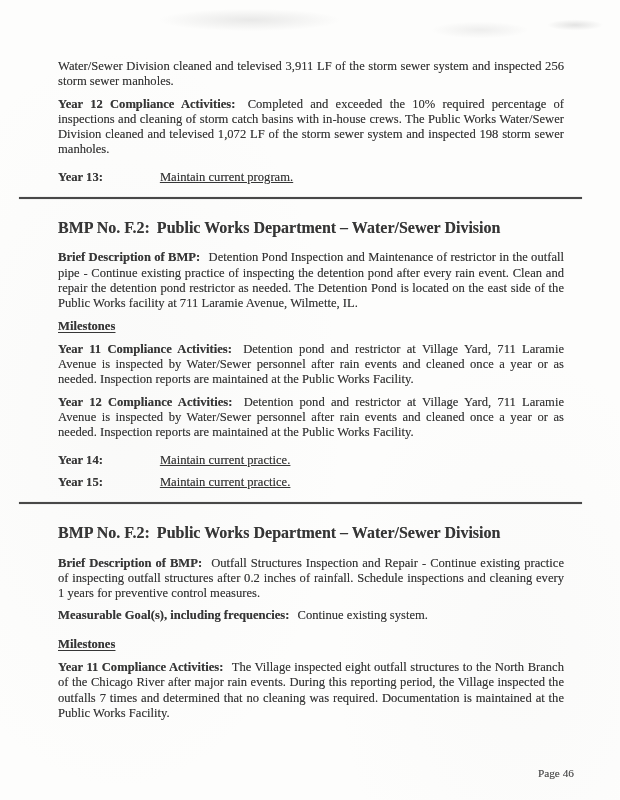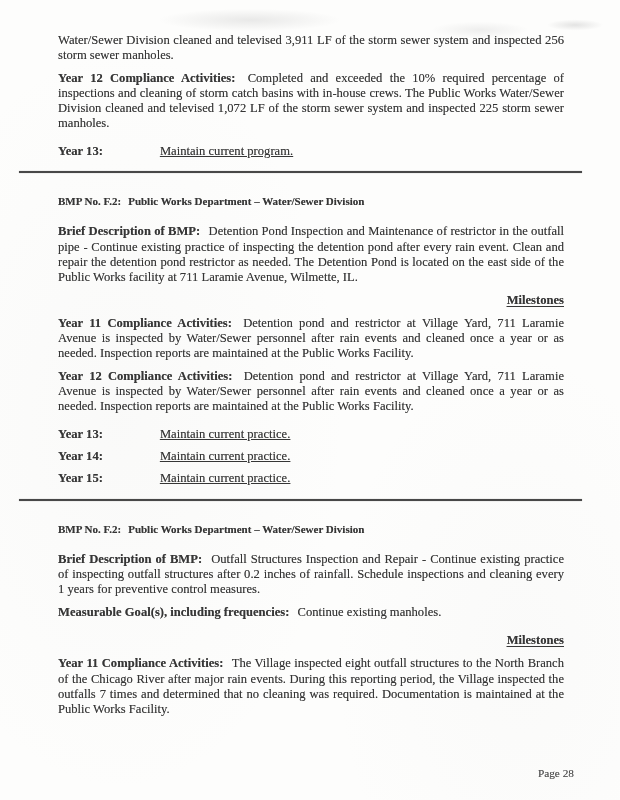--- a/index.html
+++ b/index.html
@@ -25,21 +25,21 @@
       radial-gradient(ellipse 130px 16px at 250px 20px, rgba(180,180,180,0.28), transparent 70%),
       radial-gradient(ellipse 70px 12px at 480px 30px, rgba(185,185,185,0.22), transparent 70%),
       radial-gradient(ellipse 40px 8px at 575px 25px, rgba(150,150,150,0.25), transparent 70%),
       radial-gradient(ellipse 300px 500px at 120px 420px, rgba(205,205,205,0.07), transparent 75%),
       radial-gradient(ellipse 250px 400px at 520px 650px, rgba(205,205,205,0.06), transparent 75%);
   }
   .content {
     position: absolute;
     left: 58px;
     right: 56px;
-    top: 33px;
+    top: 59px;
     font-size: 12.6px;
     line-height: 15.3px;
     text-shadow: 0 0 0.5px rgba(70,70,70,0.55);
   }
   .para {
     margin: 0 0 7px 0;
     text-align: justify;
   }
   .para:last-child { margin-bottom: 0; }
   b, .bold { font-weight: bold; }
@@ -56,35 +56,34 @@
   }
   .divider {
     border: none;
     height: 2px;
     background: #484848;
     margin: 12px 0 0 -39px;
     width: calc(100% + 57px);
     box-shadow: 0 0 1px rgba(60,60,60,0.6);
   }
   .bmp-heading {
-    font-size: 11px;
+    font-size: 16px;
     line-height: 15.3px;
     font-weight: bold;
     margin: 21px 0 15px 0;
   }
   .bmp-heading .hlbl { margin-right: 7px; }
   .goal-line {
     margin: 2px 0 13px 0;
   }
   .milestones {
     font-weight: bold;
     text-decoration: underline;
     text-underline-offset: 2px;
     margin: 0 0 8px 0;
-    text-align: right;
   }
   .footer {
     position: absolute;
     right: 46px;
     top: 767px;
     font-size: 11.3px;
     color: #4c4c4c;
     text-shadow: 0 0 0.5px rgba(90,90,90,0.5);
   }
   .spacer-sm { height: 5px; }
@@ -92,45 +91,44 @@
 </head>
 <body>
 
 <div class="page">
   <div class="artifacts"></div>
 
   <main class="content">
 
     <section>
       <p class="para">Water/Sewer Division cleaned and televised 3,911 LF of the storm sewer system and inspected 256 storm sewer manholes.</p>
-      <p class="para"><b class="lbl">Year 12 Compliance Activities:</b> <span>Completed and exceeded the 10% required percentage of inspections and cleaning of storm catch basins with in-house crews. The Public Works Water/Sewer Division cleaned and televised 1,072 LF of the storm sewer system and inspected 225 storm sewer manholes.</span></p>
+      <p class="para"><b class="lbl">Year 12 Compliance Activities:</b> <span>Completed and exceeded the 10% required percentage of inspections and cleaning of storm catch basins with in-house crews. The Public Works Water/Sewer Division cleaned and televised 1,072 LF of the storm sewer system and inspected 198 storm sewer manholes.</span></p>
       <div class="spacer-sm"></div>
       <p class="year-line"><b class="lbl-year">Year 13:</b><span class="underlined">Maintain current program.</span></p>
     </section>
 
     <hr class="divider">
 
     <section>
       <h2 class="bmp-heading"><span class="hlbl">BMP No. F.2:</span><span>Public Works Department – Water/Sewer Division</span></h2>
       <p class="para"><b class="lbl">Brief Description of BMP:</b> <span>Detention Pond Inspection and Maintenance of restrictor in the outfall pipe - Continue existing practice of inspecting the detention pond after every rain event. Clean and repair the detention pond restrictor as needed. The Detention Pond is located on the east side of the Public Works facility at 711 Laramie Avenue, Wilmette, IL.</span></p>
       <p class="milestones">Milestones</p>
       <p class="para"><b class="lbl">Year 11 Compliance Activities:</b> <span>Detention pond and restrictor at Village Yard, 711 Laramie Avenue is inspected by Water/Sewer personnel after rain events and cleaned once a year or as needed. Inspection reports are maintained at the Public Works Facility.</span></p>
       <p class="para"><b class="lbl">Year 12 Compliance Activities:</b> <span>Detention pond and restrictor at Village Yard, 711 Laramie Avenue is inspected by Water/Sewer personnel after rain events and cleaned once a year or as needed. Inspection reports are maintained at the Public Works Facility.</span></p>
       <div class="spacer-sm"></div>
-      <p class="year-line"><b class="lbl-year">Year 13:</b><span class="underlined">Maintain current practice.</span></p>
       <p class="year-line"><b class="lbl-year">Year 14:</b><span class="underlined">Maintain current practice.</span></p>
       <p class="year-line"><b class="lbl-year">Year 15:</b><span class="underlined">Maintain current practice.</span></p>
     </section>
 
     <hr class="divider">
 
     <section>
       <h2 class="bmp-heading"><span class="hlbl">BMP No. F.2:</span><span>Public Works Department – Water/Sewer Division</span></h2>
       <p class="para"><b class="lbl">Brief Description of BMP:</b> <span>Outfall Structures Inspection and Repair - Continue existing practice of inspecting outfall structures after 0.2 inches of rainfall. Schedule inspections and cleaning every 1 years for preventive control measures.</span></p>
-      <p class="para goal-line"><b class="lbl">Measurable Goal(s), including frequencies:</b> <span>Continue existing manholes.</span></p>
+      <p class="para goal-line"><b class="lbl">Measurable Goal(s), including frequencies:</b> <span>Continue existing system.</span></p>
       <p class="milestones">Milestones</p>
       <p class="para"><b class="lbl">Year 11 Compliance Activities:</b> <span>The Village inspected eight outfall structures to the North Branch of the Chicago River after major rain events. During this reporting period, the Village inspected the outfalls 7 times and determined that no cleaning was required. Documentation is maintained at the Public Works Facility.</span></p>
     </section>
 
   </main>
 
-  <div class="footer">Page 28</div>
+  <div class="footer">Page 46</div>
 </div>
 
 </body></html>

